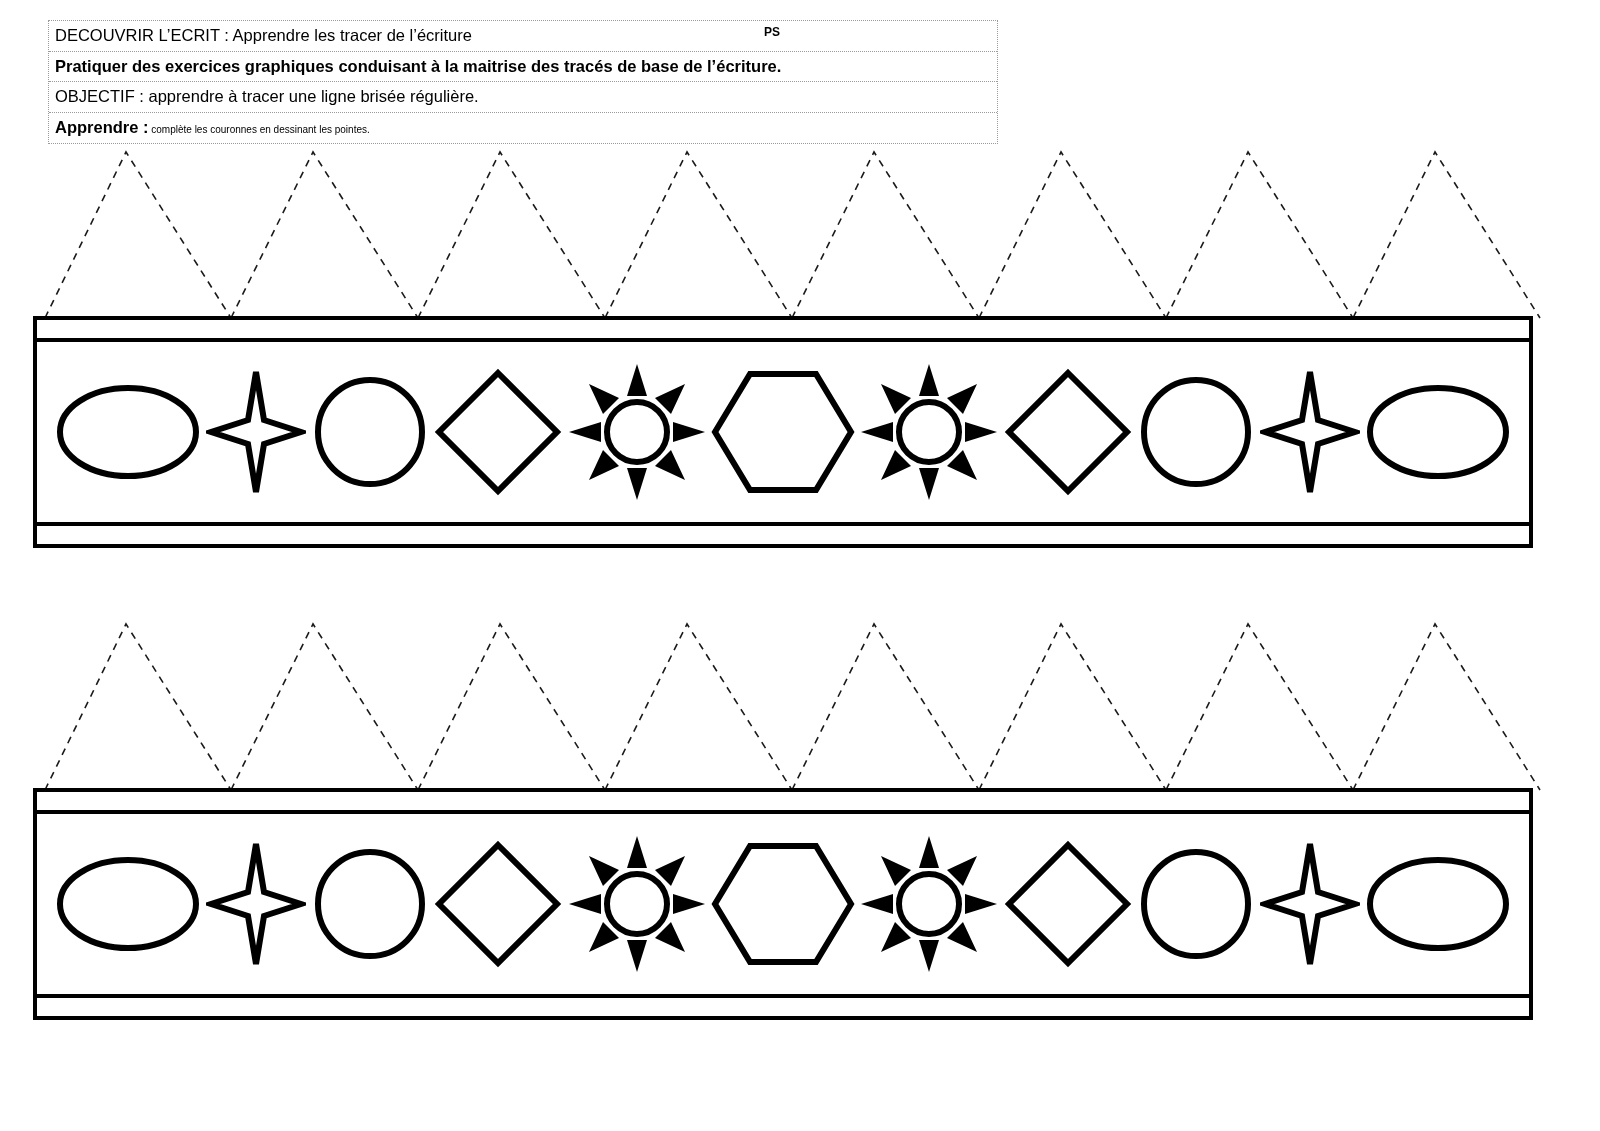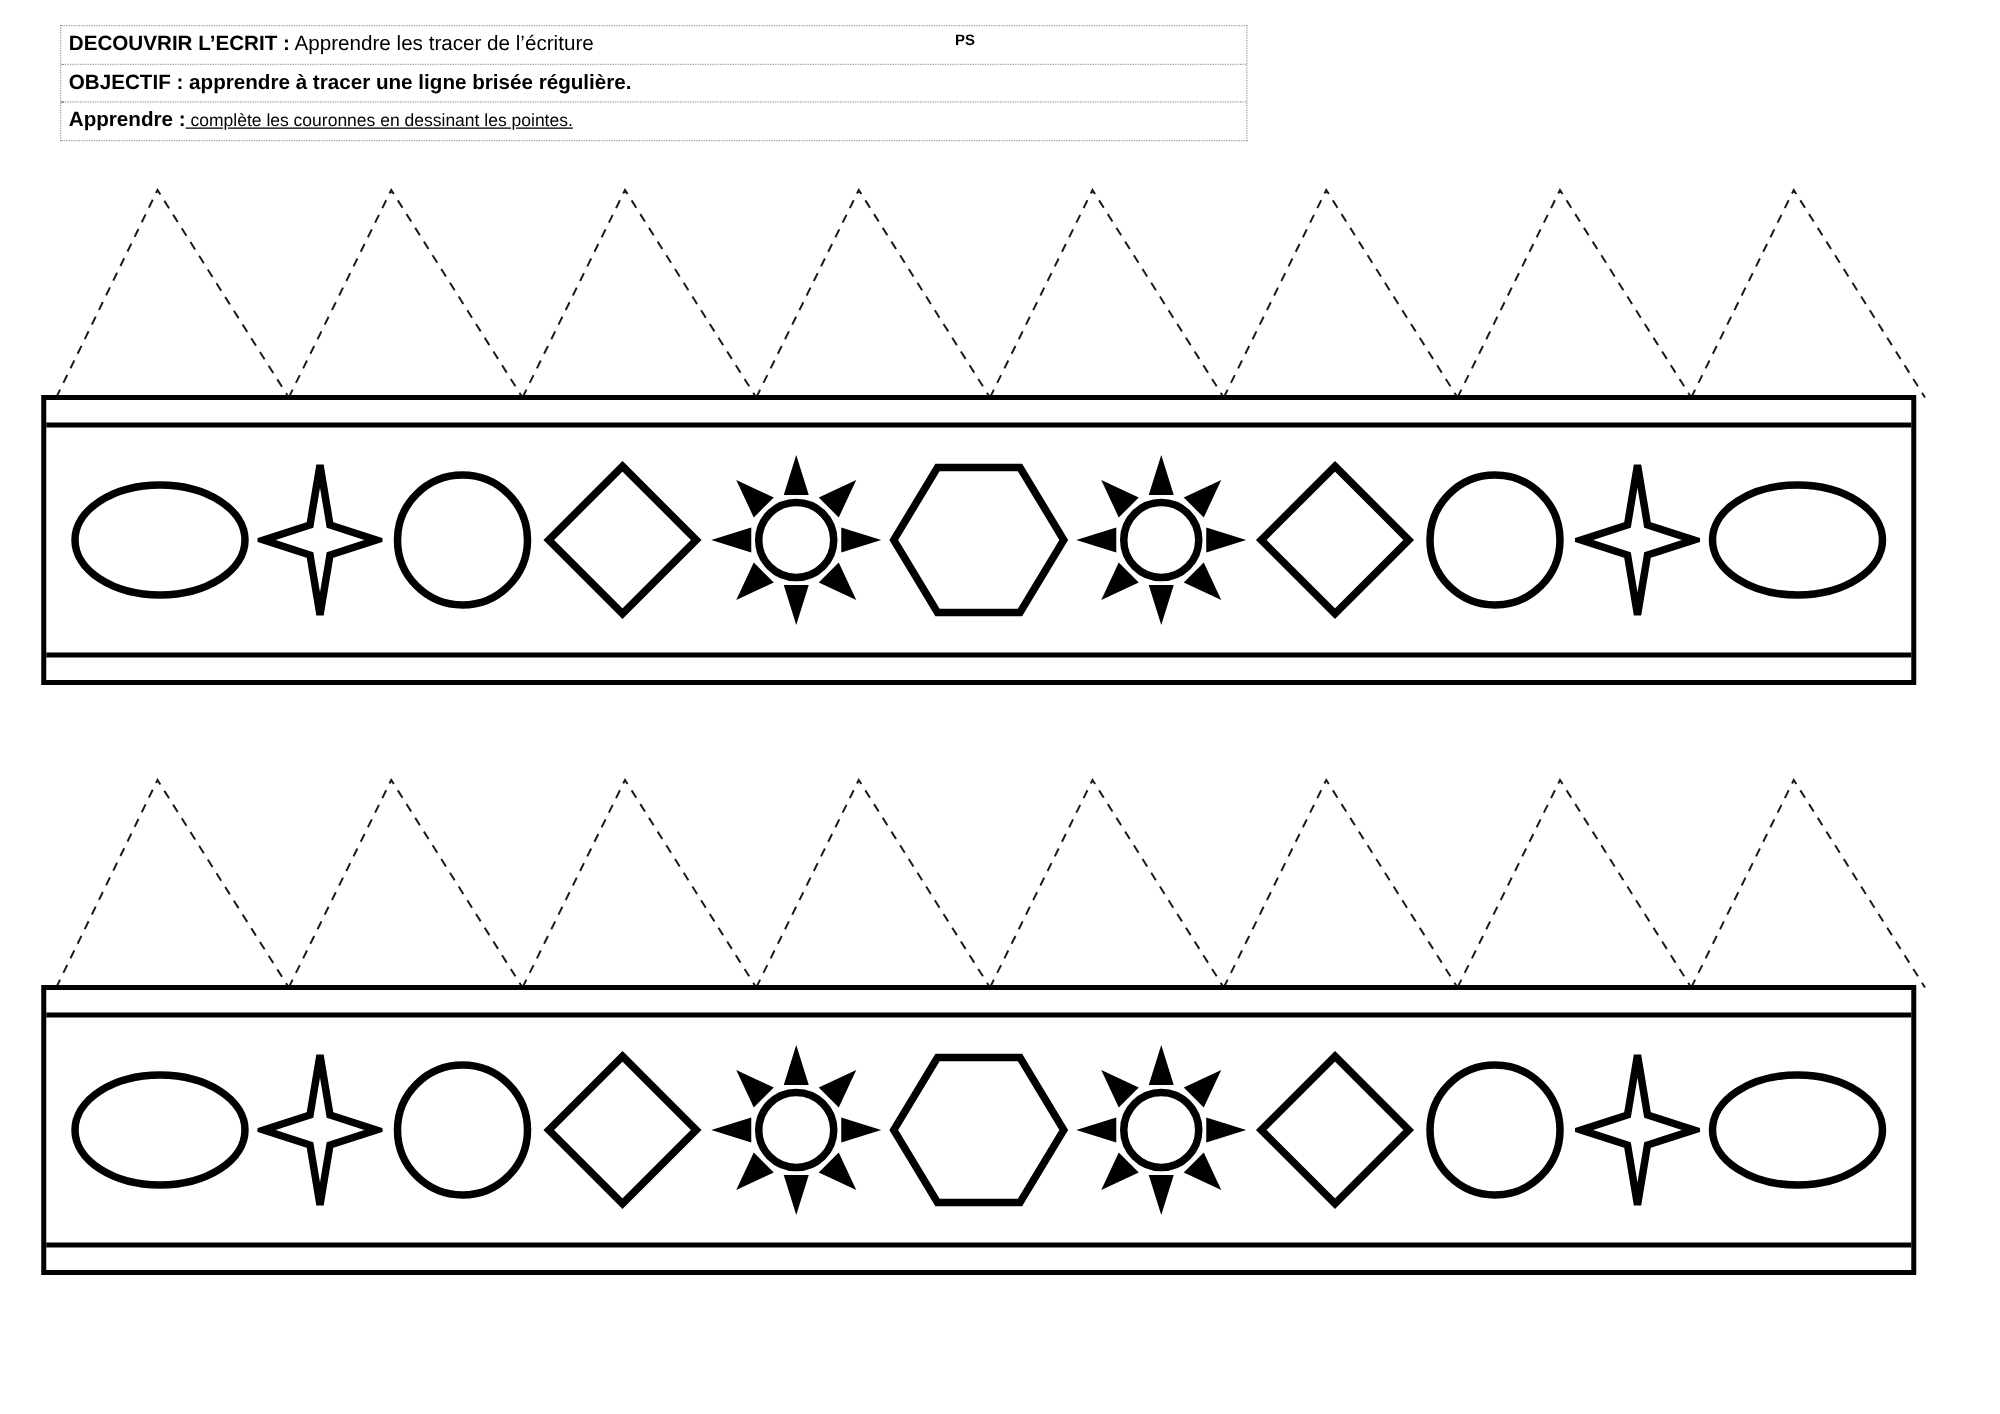--- a/index.html
+++ b/index.html
@@ -31,40 +31,39 @@
     box-sizing: border-box;
     position: relative;
     font-size: 16.5px;
     line-height: 1.25;
     white-space: nowrap;
   }
   .header .row:last-child {
     border-bottom: none;
   }
   .header .b {
-    font-weight: bold;
+    font-weight: normal;
   }
   .header .ps {
     position: absolute;
     left: 715px;
     top: 4px;
     font-weight: bold;
     font-size: 12px;
   }
   .header .line2 {
     font-weight: bold;
     font-size: 16.5px;
   }
   .header .line4-label {
     font-weight: bold;
   }
   .header .line4-text {
     font-weight: normal;
-    font-size: 14px;
-    text-decoration: underline;
+    font-size: 10px;
   }
 
   
   .crown {
     position: absolute;
     left: 0;
     width: 1600px;
   }
   .crown-1 { top: 140px; }
   .crown-2 { top: 612px; }
@@ -118,20 +117,23 @@
     display: block;
   }
 </style>
 </head>
 <body>
 
 <div class="header">
   <div class="row">
     <span class="b">DECOUVRIR L’ECRIT :</span><span> Apprendre les tracer de l’écriture</span>
     <span class="ps">PS</span>
+  </div>
+  <div class="row">
+    <span class="line2">Pratiquer des exercices graphiques conduisant à la maitrise des tracés de base de l’écriture.</span>
   </div>
   <div class="row">
     <span class="b">OBJECTIF :</span><span class="b"> apprendre à tracer une ligne brisée régulière.</span>
   </div>
   <div class="row">
     <span class="line4-label">Apprendre :</span><span class="line4-text"> complète les couronnes en dessinant les pointes.</span>
   </div>
 </div>
 
 <div class="crown crown-1">

